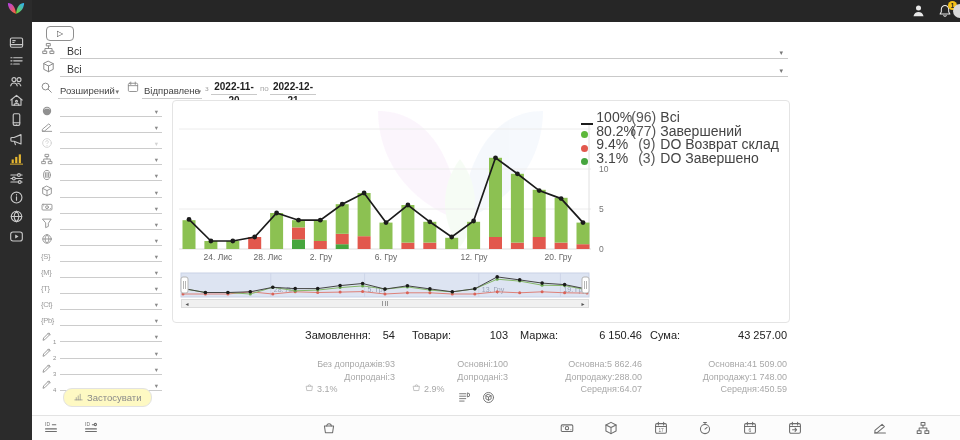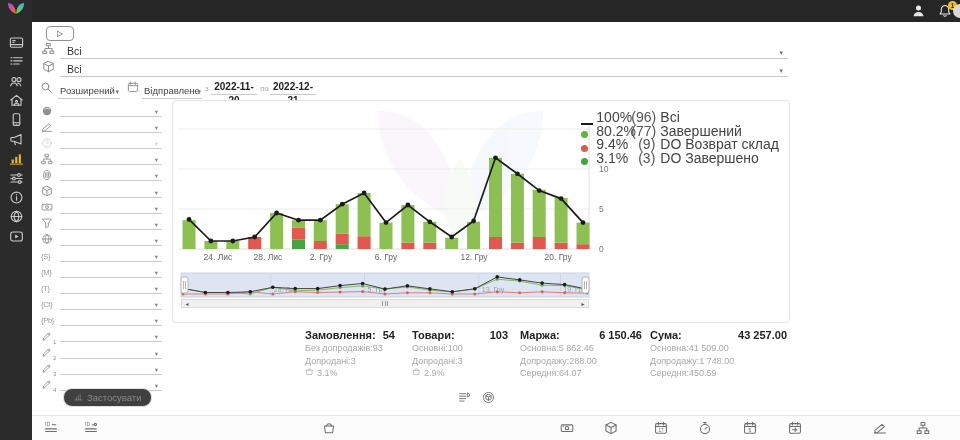--- a/index.html
+++ b/index.html
@@ -38,21 +38,21 @@
   .abs-icon{position:absolute;color:#8a8a8a}
   
   .fpanel{position:absolute;left:40px;top:102px;width:122px}
   .fp-row{position:relative;height:16.1px}
   .fp-row .pic{position:absolute;left:1px;bottom:1.5px;width:16px;color:#909090;display:flex;align-items:flex-end}
   .fp-row .tbadge{position:absolute;left:1px;bottom:2px;font-size:7.5px;color:#9a9a9a;letter-spacing:-.3px}
   .fp-row .fline{position:absolute;left:20px;right:0;bottom:1px;border-bottom:1px solid #ccc}
   .fp-row .caret{position:absolute;right:4px;bottom:2px;font-size:6.5px;color:#8a8a8a}
   .fp-row.disabled .pic,.fp-row.disabled .caret{color:#d3d3d3}
   .sub{font-size:6px;color:#909090;position:relative;top:3px}
-  .apply-btn{position:absolute;left:63px;top:388px;height:17px;padding:0 10px;background:#404040;
+  .apply-btn{position:absolute;left:63px;top:388px;height:17px;padding:0 10px;background:#fef9c3;
              border:1px solid #e2e2e2;border-radius:9px;display:flex;align-items:center;gap:4px;
              font-size:9.5px;color:#8a8a8a;cursor:pointer}
   
   .card{position:absolute;left:172px;top:100px;width:616px;height:221px;background:#fff;
         border:1px solid #e4e4e4;border-radius:4px}
   .card svg.main{position:absolute;left:0;top:0}
   .legend{position:absolute;right:10px;top:10px;z-index:2}
   .lg-row{display:flex;align-items:flex-end;font-size:14px;color:#444;line-height:13.5px;cursor:pointer}
   .lg-sw{width:15px;display:flex;align-items:center;justify-content:flex-start}
   .lg-line{width:12px;height:2px;background:#1b1b1b}
@@ -63,22 +63,22 @@
           border:1px solid #dcdcdc;box-sizing:border-box}
   .sarrow{position:absolute;top:0;bottom:0;width:10px;display:flex;align-items:center;justify-content:center;
           font-size:6px;color:#555;cursor:pointer}
   .sarrow.r{right:0}
   .grip{position:absolute;left:50%;margin-left:-8px;top:0;bottom:0;width:16px;display:flex;
         align-items:center;justify-content:center;gap:1.5px;cursor:grab}
   .grip span{width:1px;height:5px;background:#999}
   
   .stats{position:absolute;left:305px;top:329px;width:483px;height:56px}
   .scol{position:absolute;top:0}
-  .stitle{display:flex;justify-content:space-between;font-size:11px;font-weight:bold;color:#222;margin-bottom:1px}
-  .srow{display:flex;justify-content:flex-start;font-size:9px;color:#a8a8a8;line-height:12.5px}
+  .stitle{display:flex;justify-content:space-between;font-size:11px;font-weight:normal;color:#222;margin-bottom:17px}
+  .srow{display:flex;justify-content:flex-end;font-size:9px;color:#a8a8a8;line-height:12.5px}
   .spct{display:flex;align-items:center;gap:3px;font-size:9px;color:#a8a8a8;line-height:12.5px}
   .vtoggles{position:absolute;left:458px;top:390px;display:flex;gap:11px;color:#777}
   .vtoggles>div{cursor:pointer}
   
   .bottombar{position:absolute;left:0;top:415px;width:960px;height:25px;background:#fcfcfc;
              border-top:1px solid #e3e3e3}
   .bb-icon{position:absolute;top:5px;color:#6d6d6d;cursor:pointer}
 </style>
 </head>
 <body>

